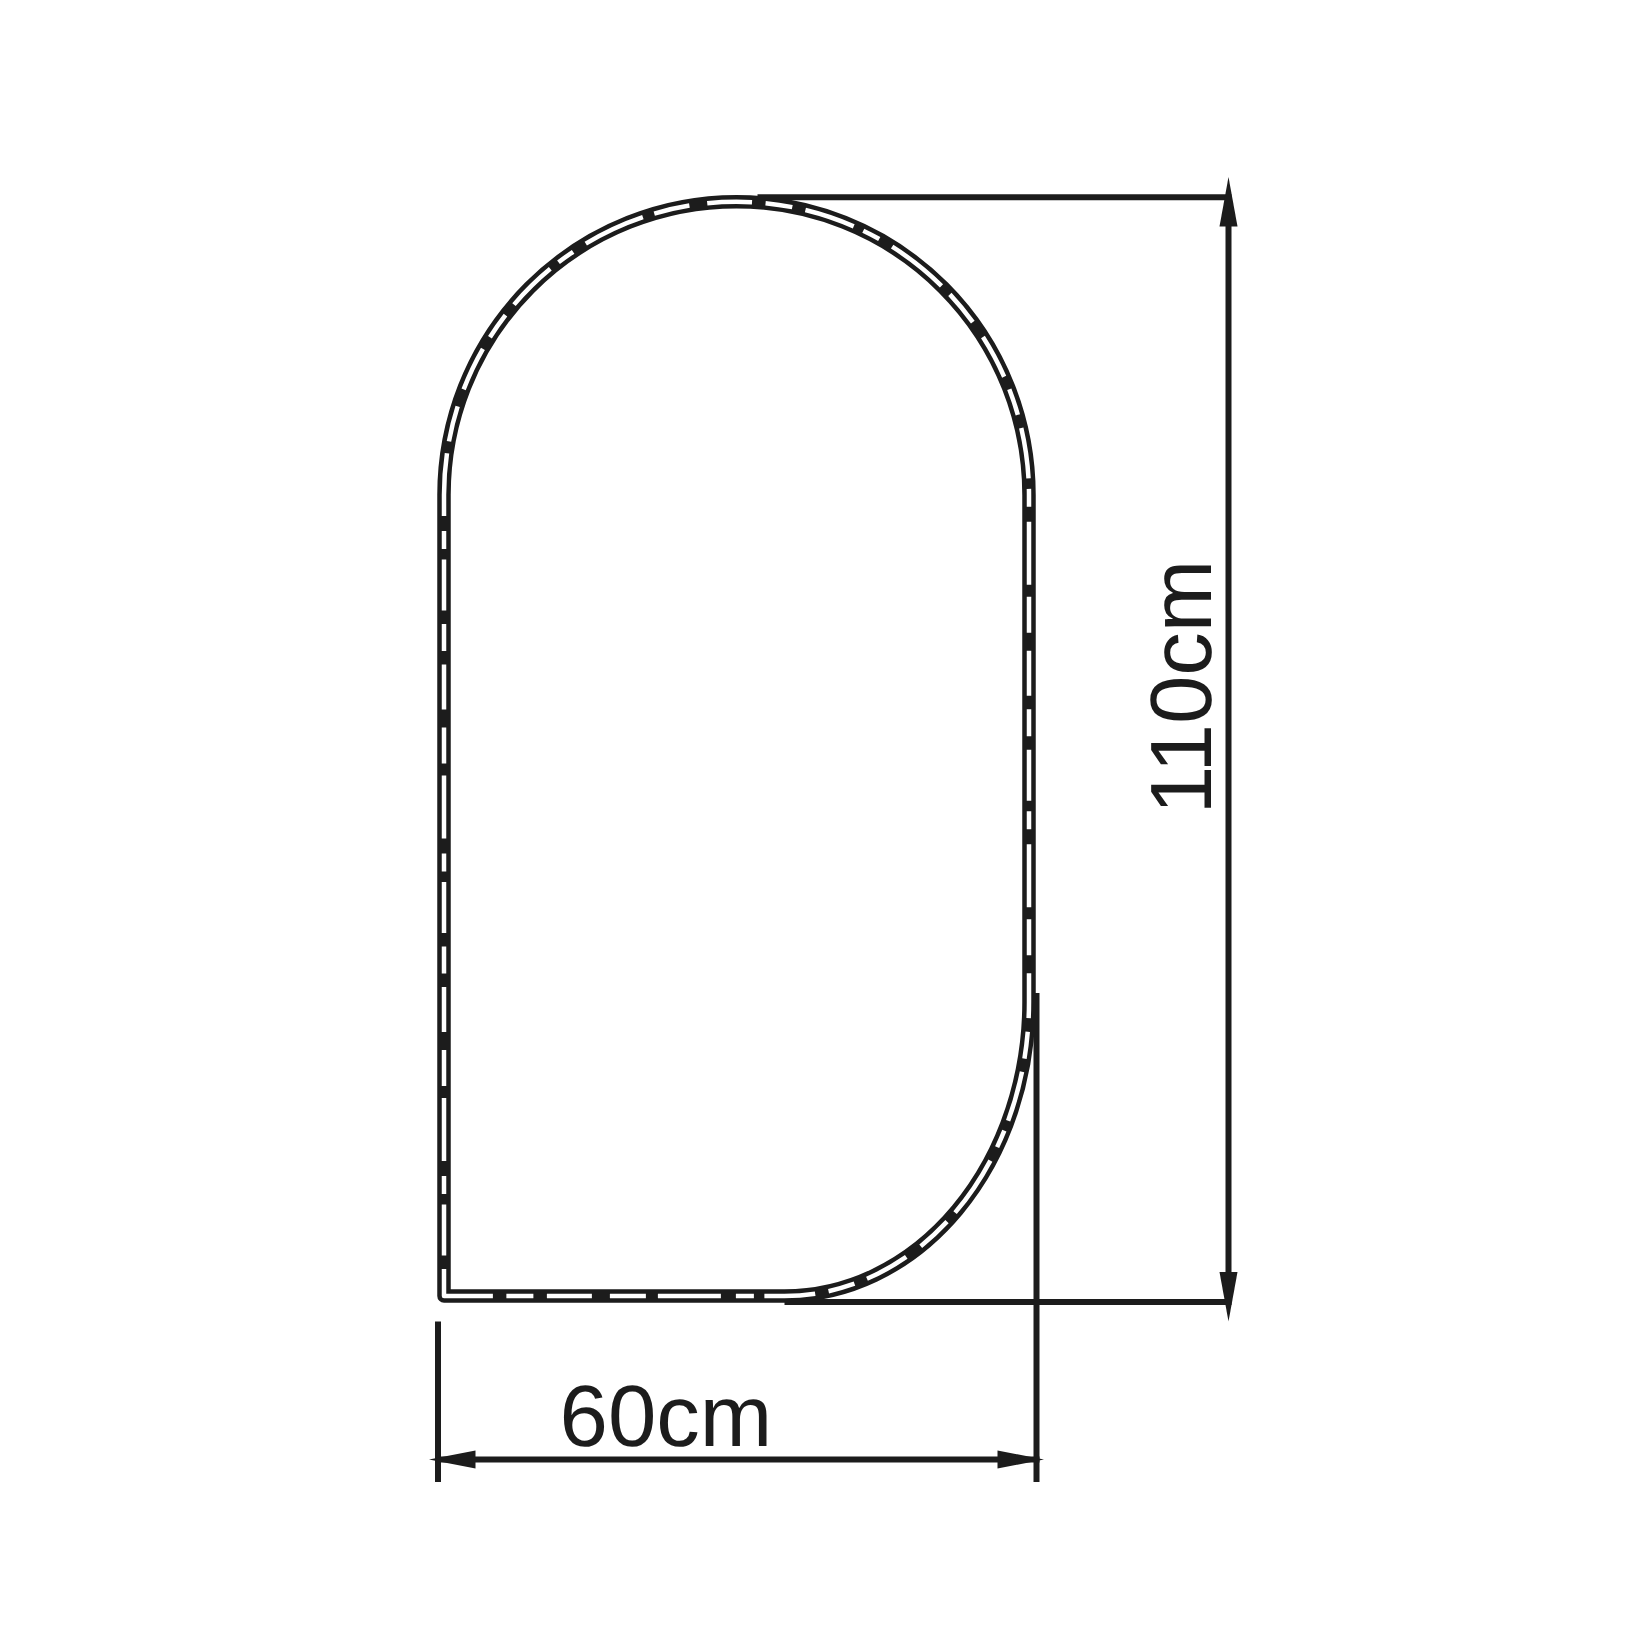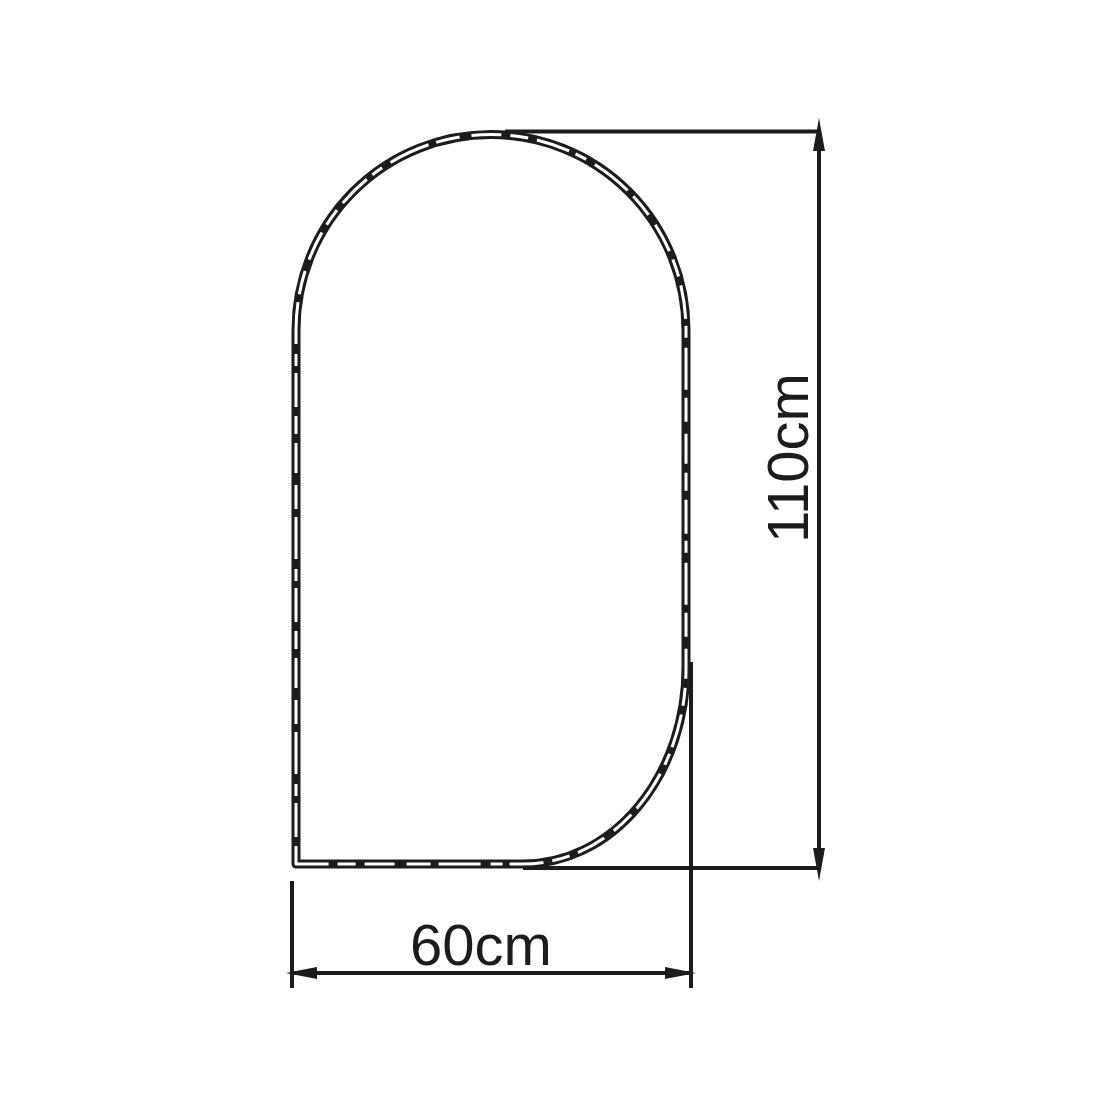--- a/index.html
+++ b/index.html
@@ -22,24 +22,23 @@
   }
   .dim-label {
     position: absolute;
     font-family: "Liberation Sans", sans-serif;
     font-size: 58px;
     line-height: 58px;
     color: #1c1c1c;
     white-space: nowrap;
   }
   .dim-width {
-    left: 361px;
+    left: 373px;
     top: 916px;
     width: 240px;
-    text-align: center;
   }
   .dim-height {
     left: 668px;
     top: 429px;
     width: 240px;
     height: 58px;
     text-align: center;
     transform: rotate(-90deg);
     transform-origin: 50% 50%;
   }

